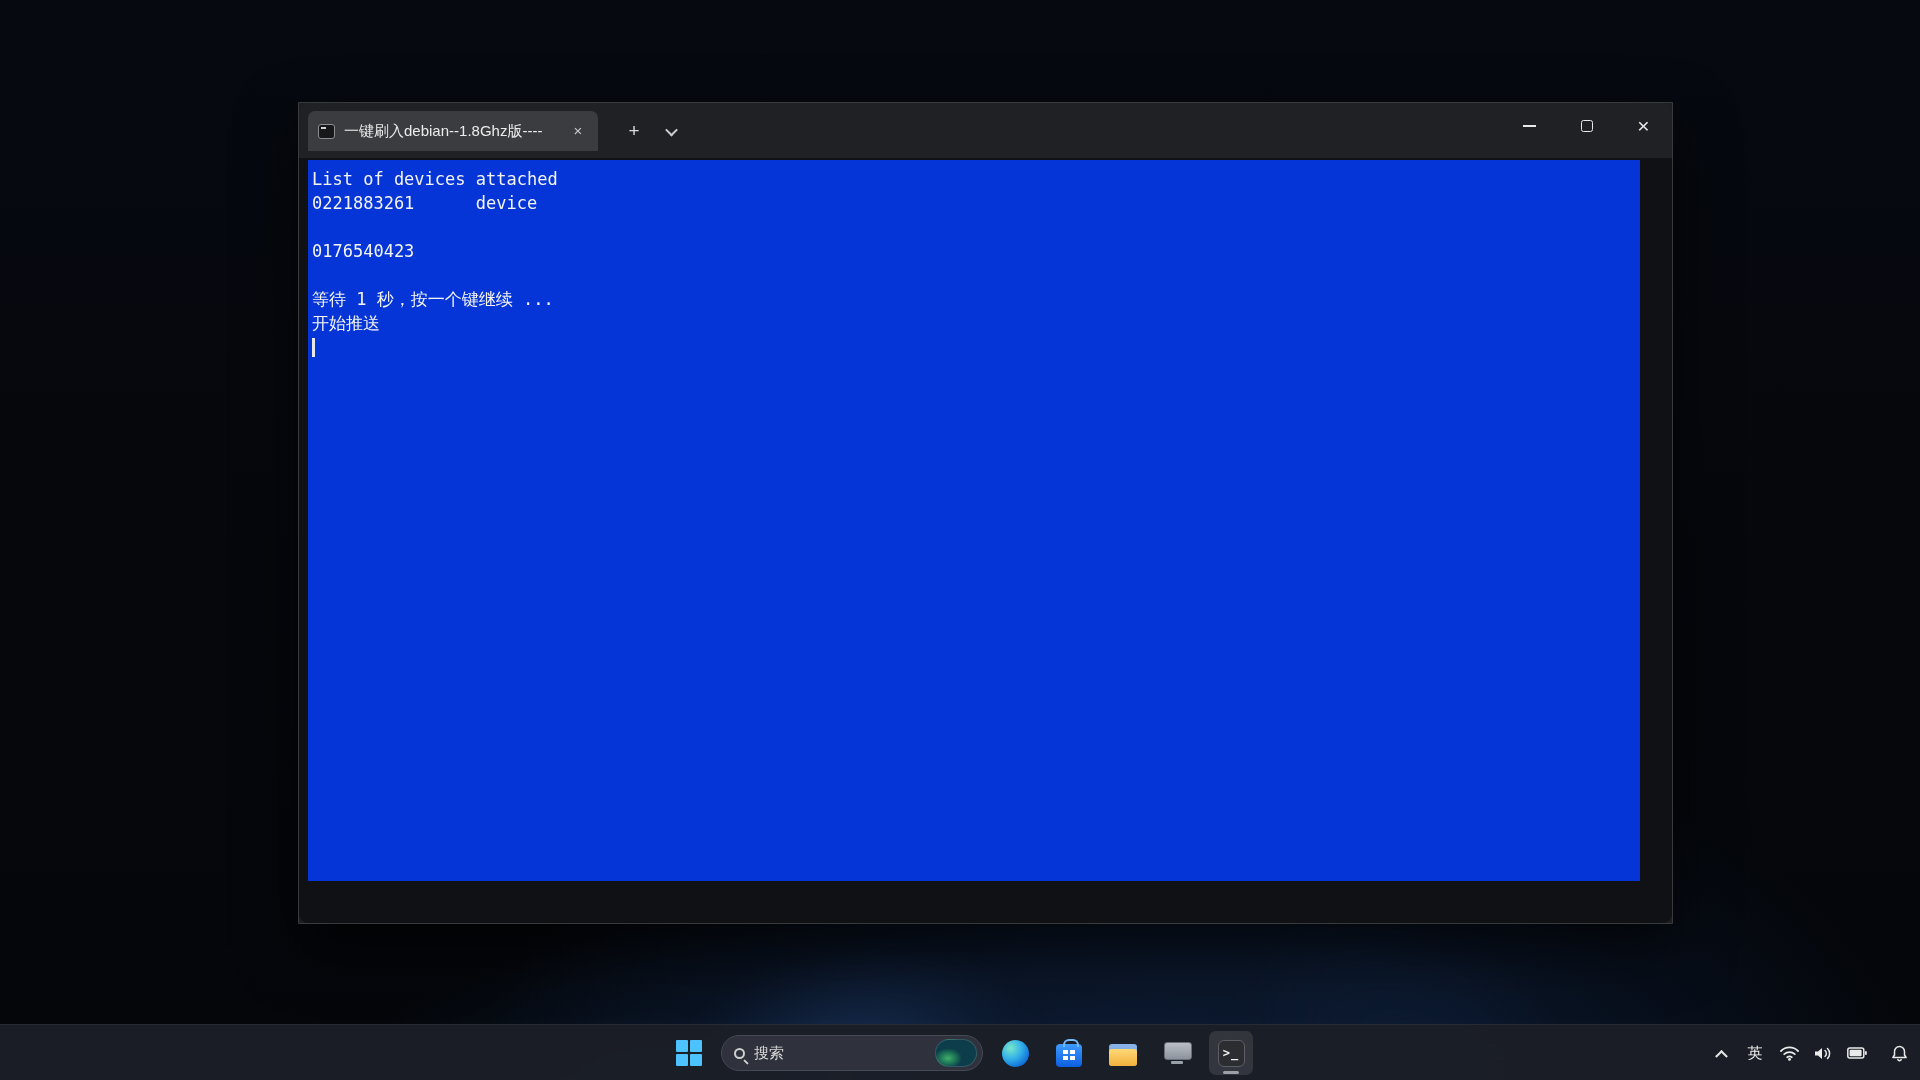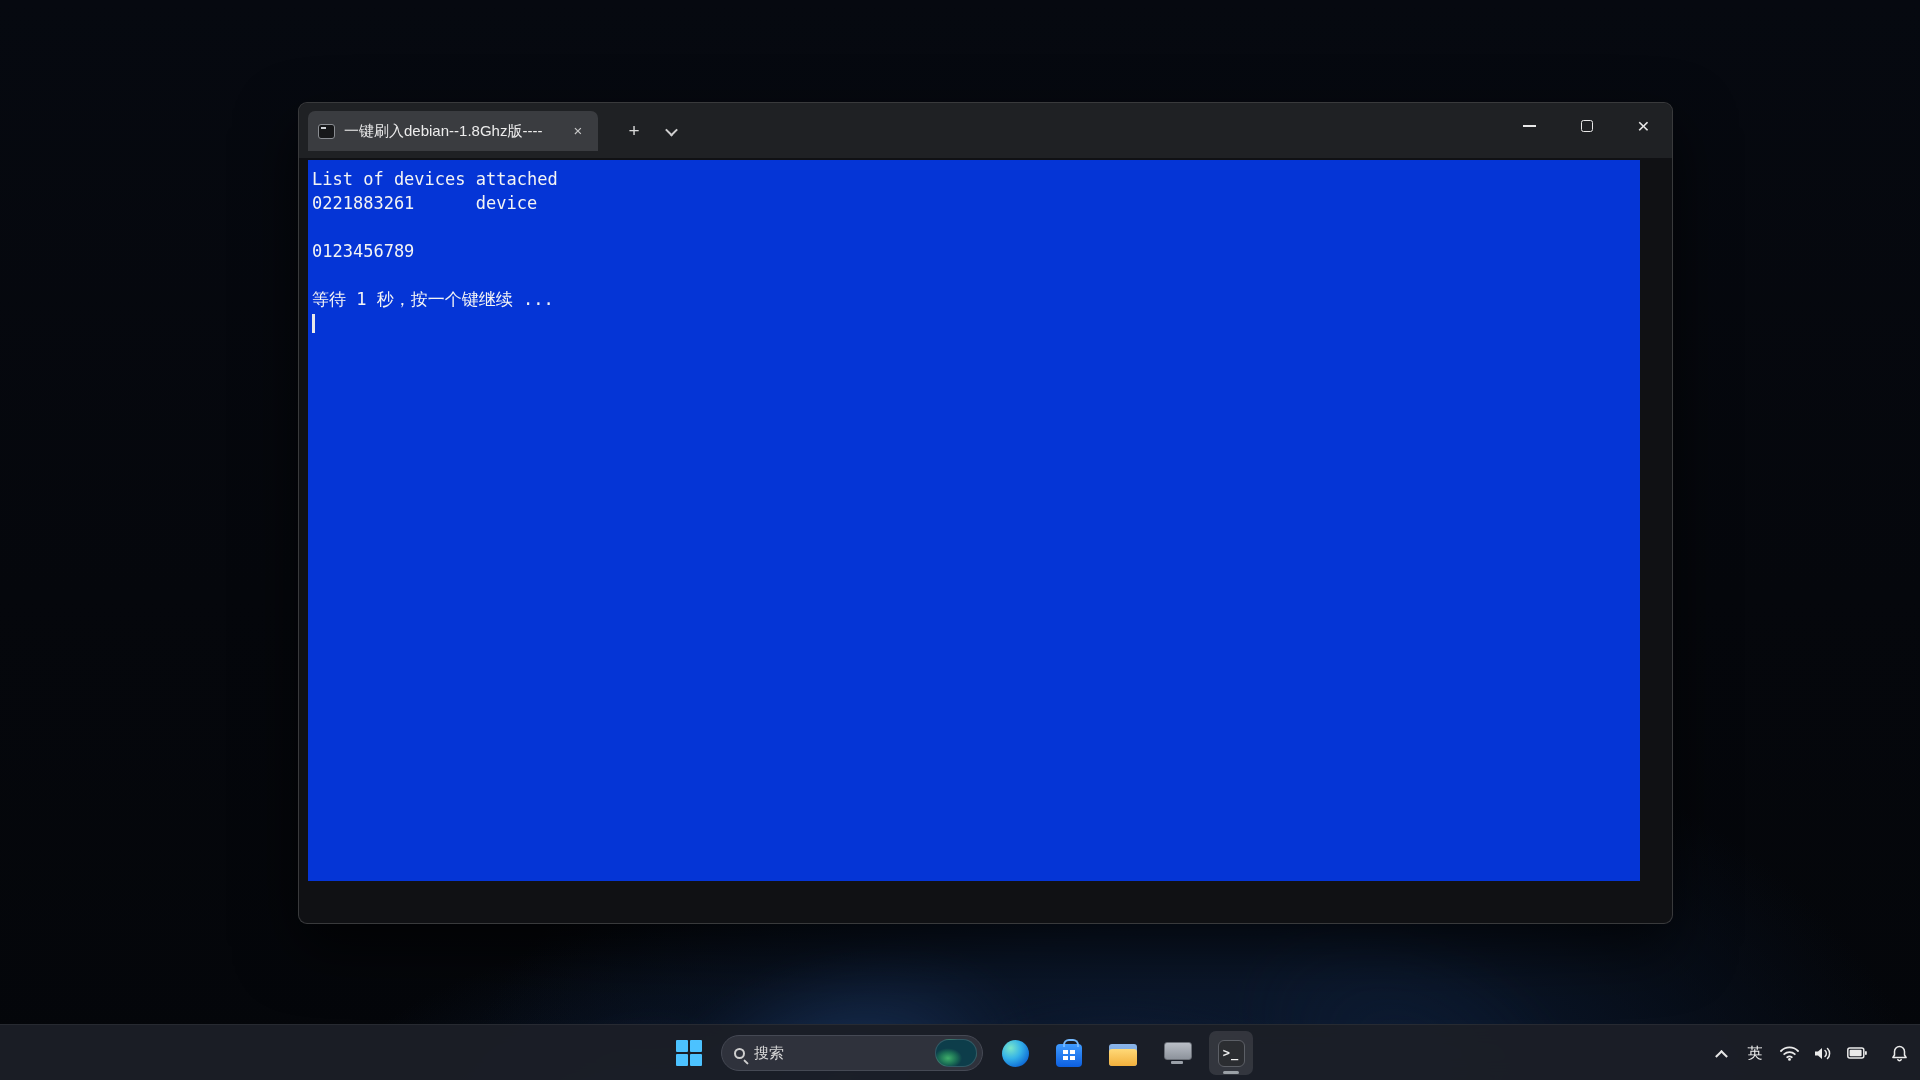--- a/index.html
+++ b/index.html
@@ -18,21 +18,21 @@
     background:radial-gradient(closest-side, rgba(38,74,128,.55), rgba(20,40,72,.25) 55%, rgba(0,0,0,0) 72%); }
   .bloom.b2 { left:860px; top:960px; width:620px; height:300px; transform:rotate(12deg);
     background:radial-gradient(closest-side, rgba(28,58,104,.5), rgba(14,30,56,.22) 55%, rgba(0,0,0,0) 75%); }
   .bloom.b3 { left:380px; top:1000px; width:420px; height:220px; transform:rotate(-30deg);
     background:radial-gradient(closest-side, rgba(22,46,84,.45), rgba(0,0,0,0) 70%); }
   .bloom.b4 { left:1150px; top:880px; width:520px; height:340px; transform:rotate(25deg);
     background:radial-gradient(closest-side, rgba(16,34,62,.4), rgba(0,0,0,0) 72%); }
 
   
   .term-win { position:absolute; left:298px; top:102px; width:1375px; height:822px;
-    background:#1e1f22; border:1px solid rgba(255,255,255,.12); border-radius:9px;
+    background:#1e1f22; border:1px solid rgba(255,255,255,.12); border-radius:1px;
     box-shadow:0 24px 60px rgba(0,0,0,.65); }
   .titlebar { position:absolute; top:0; left:0; right:0; height:55px;
     background:#1f2124; border-radius:9px 9px 0 0; }
   .tab { position:absolute; left:9px; top:8px; width:290px; height:40px;
     background:#3a3c40; border-radius:7px 7px 0 0; display:flex; align-items:center;
     padding:0 8px 0 10px; }
   .tab-icon { width:17px; height:15px; background:#17181a; border:1px solid #8a8d92;
     border-radius:3px; position:relative; flex:none; }
   .tab-icon::after { content:""; position:absolute; left:2px; top:2px; width:5px; height:2px; background:#cfd2d6; }
   .tab-title { flex:1; margin-left:9px; font-size:15px; color:#ececec; white-space:nowrap;
@@ -152,23 +152,24 @@
             <span class="max-box"></span>
           </div>
         <div class="wc close">×</div>
       </div>
     </div>
     <div class="term-body">
       <div class="console">
         <div class="line">List of devices attached</div>
         <div class="line">0221883261      device</div>
         <div class="line"></div>
-        <div class="line">0123456789</div>
+        <div class="line">0176540423</div>
         <div class="line"></div>
         <div class="line">等待 1 秒，按一个键继续 ...</div>
+        <div class="line">开始推送</div>
         <div class="cursor"></div>
       </div>
     </div>
   </div>
 
   <div class="taskbar">
     <div class="stats">
       <div>CPU: 3 %    ↑: 0.00 KB/s</div>
       
     </div>

